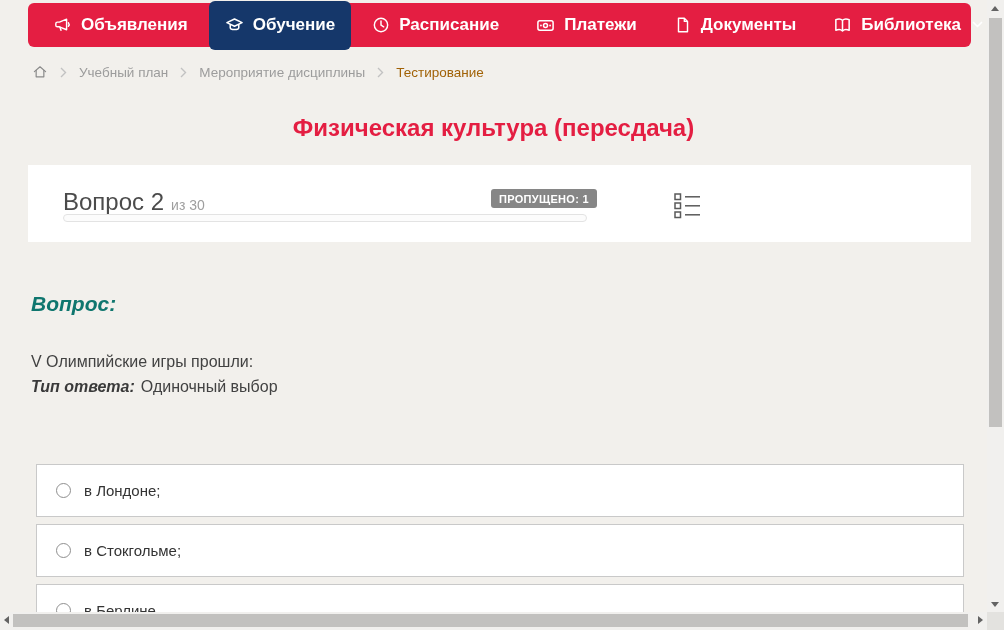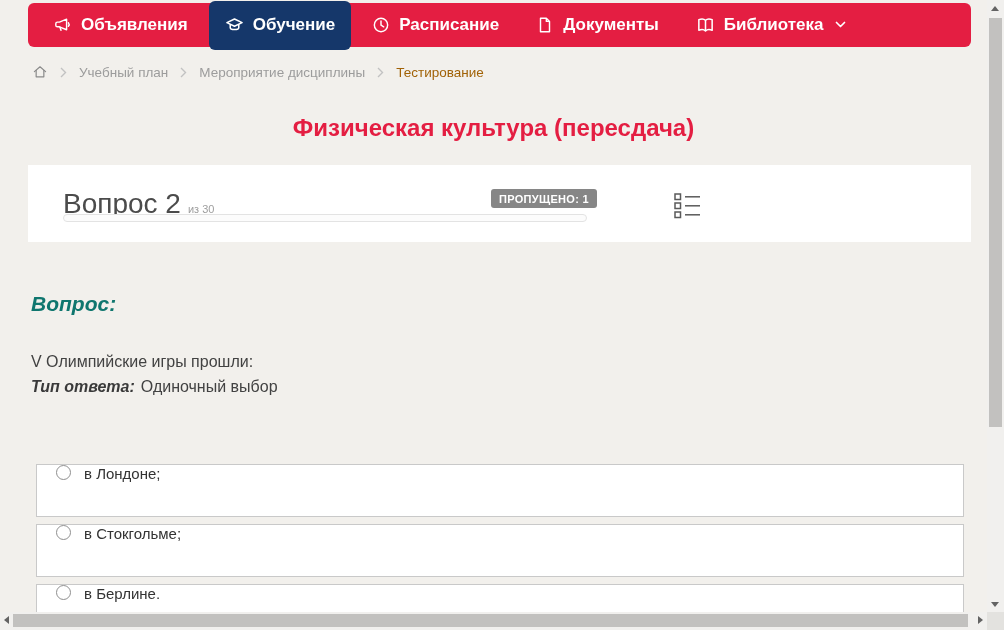--- a/index.html
+++ b/index.html
@@ -35,22 +35,22 @@
   .page-title {
     position:absolute; left:0; top:114px; width:987px; text-align:center;
     font-size:24px; font-weight:bold; color:#e41e42;
   }
   
   .qcard {
     position:absolute; left:28px; top:165px; width:943px; height:77px;
     background:#ffffff;
   }
   .q-head { position:absolute; left:35px; top:23px; white-space:nowrap; }
-  .q-num  { font-size:28px; color:#4b4b4b; }
-  .q-total{ font-size:11px; color:#9e9e9e; margin-left:7px; }
+  .q-num  { font-size:24px; color:#4b4b4b; }
+  .q-total{ font-size:14px; color:#9e9e9e; margin-left:7px; }
   .badge {
     position:absolute; left:463px; top:24px;
     background:#868686; color:#ffffff; font-size:11px; font-weight:bold;
     padding:4px 8px 3px 8px; border-radius:3px; letter-spacing:.3px; line-height:12px;
   }
   .progress {
     position:absolute; left:35px; top:49px; width:524px; height:8px;
     background:#fcfcfc; border:1px solid #e3e3e3; border-radius:5px;
   }
   .qlist-btn { position:absolute; left:646px; top:27px; cursor:pointer; }
@@ -65,21 +65,21 @@
   .q-body  { position:absolute; left:31px; top:317px; font-size:16px; color:#424242;margin-top:36px; }
   .q-type  { position:absolute; left:31px; top:378px; font-size:16px; color:#424242; }
   .q-type .tlabel { font-weight:bold; font-style:italic; color:#3a3a3a; margin-right:6px; }
   
   .options {
     position:absolute; left:36px; top:464px; width:928px;
     display:flex; flex-direction:column; gap:7px; z-index:1;
   }
   .option {
     height:53px; background:#ffffff; border:1px solid #c9c9c9;
-    display:flex; align-items:flex-start; padding-left:19px; gap:13px; cursor:pointer;
+    display:flex; align-items:center; padding-left:19px; gap:13px; cursor:pointer;
   }
   .radio {
     width:15px; height:15px; border-radius:50%;
     border:1px solid #8f8f8f; background:#ffffff; flex:0 0 auto;
   }
   .option-label { font-size:15px; color:#333333; }
   
   .vscroll { position:absolute; right:0; top:0; width:17px; height:612px;
              background:#f1f0ee; z-index:6; }
   .vthumb  { position:absolute; left:2px; right:2px; top:18px; height:409px; background:#c2c1bf; }
@@ -124,20 +124,28 @@
       <span>Обучение</span>
     </div>
     <div class="nav-item">
       <svg width="18" height="18" viewBox="0 0 20 20" fill="none" stroke="#fff" stroke-width="1.6" stroke-linecap="round">
         <circle cx="10" cy="10" r="7.4"></circle>
         <path d="M10 5.6 V10 l3 2"></path>
       </svg>
       <span>Расписание</span>
     </div>
     <div class="nav-item">
+      <svg width="19" height="19" viewBox="0 0 20 20" fill="none" stroke="#fff" stroke-width="1.6" stroke-linecap="round">
+        <rect x="2" y="5" width="16" height="10" rx="2"></rect>
+        <circle cx="10" cy="10" r="2.1"></circle>
+        <path d="M5.2 10 h.01 M14.8 10 h.01" stroke-width="1.9"></path>
+      </svg>
+      <span>Платежи</span>
+    </div>
+    <div class="nav-item">
       <svg width="18" height="18" viewBox="0 0 20 20" fill="none" stroke="#fff" stroke-width="1.6" stroke-linejoin="round">
         <path d="M5 2.5 h6.5 L15 6 v11.5 H5 z"></path>
         <path d="M11.5 2.5 V6 H15"></path>
       </svg>
       <span>Документы</span>
     </div>
     <div class="nav-item">
       <svg width="19" height="19" viewBox="0 0 20 20" fill="none" stroke="#fff" stroke-width="1.6" stroke-linejoin="round">
         <path d="M10 4.5 C8.5 3 5.5 2.8 3 3.8 V15 c2.5-1 5.5-.8 7 .7 c1.5-1.5 4.5-1.7 7-.7 V3.8 C14.5 2.8 11.5 3 10 4.5 z"></path>
         <path d="M10 4.5 V15.7"></path>

